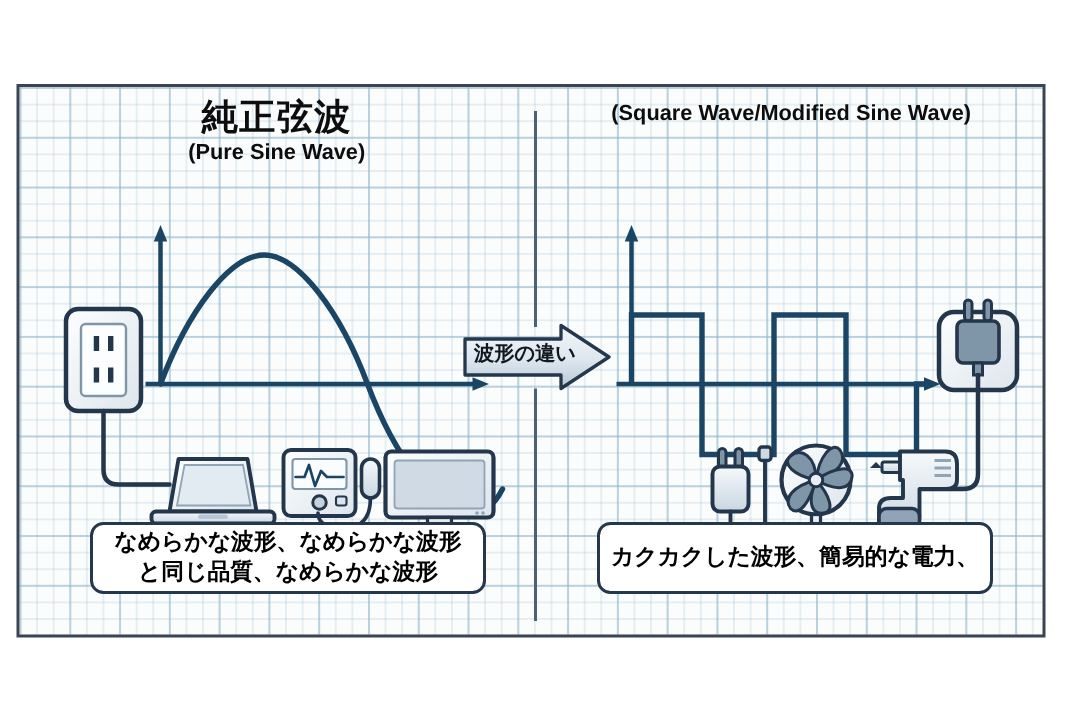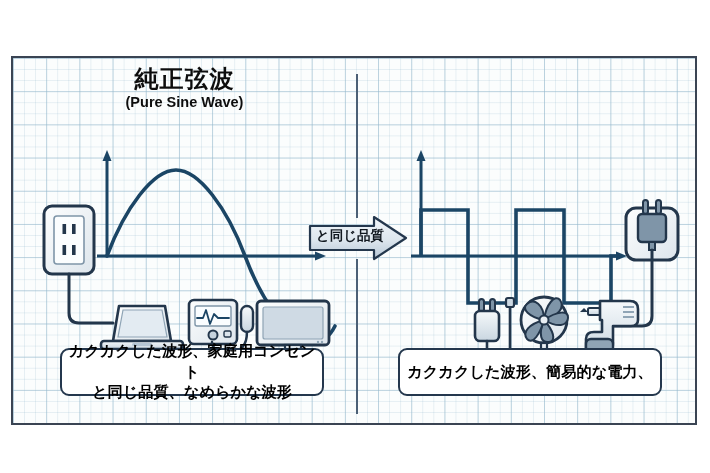--- a/index.html
+++ b/index.html
@@ -132,20 +132,21 @@
 <div id="stage">
 
   <div id="panel">
 
     <div class="title-block" id="title-left">
       <div class="title-jp">純正弦波</div>
       <div class="title-en">(Pure Sine Wave)</div>
     </div>
 
     <div class="title-block" id="title-right">
+      <div class="title-en">(Square Wave/Modified Sine Wave)</div>
     </div>
 
     <div class="divider" id="divider-top"></div>
     <div class="divider" id="divider-bottom"></div>
 
     <svg id="artwork" viewBox="0 0 686 369">
       <defs>
         <linearGradient id="gradArrow" x1="0" y1="0" x2="0" y2="1">
           <stop offset="0%" stop-color="#f2f6fa"></stop>
           <stop offset="55%" stop-color="#dde6ee"></stop>
@@ -262,24 +263,24 @@
         <line x1="610" y1="249" x2="621" y2="249" stroke="#8fa4b5" stroke-width="2"></line>
         <line x1="610" y1="254" x2="621" y2="254" stroke="#8fa4b5" stroke-width="2"></line>
         <line x1="610" y1="259" x2="621" y2="259" stroke="#8fa4b5" stroke-width="2"></line>
         <rect x="573" y="281" width="27" height="17" rx="5" ry="5" fill="#8fa4b5" stroke="#23364b" stroke-width="2.4"></rect>
       </g>
     </svg>
 
     <svg id="arrow-wrap" viewBox="0 0 100 46">
       <polygon points="2,11 66,11 66,2 98,23 66,44 66,35 2,35" fill="url(#gradArrow)" stroke="#24374d" stroke-width="2.2" stroke-linejoin="round"></polygon>
     </svg>
-    <div id="arrow-label">と同じ品質</div>
+    <div id="arrow-label">波形の違い</div>
 
     <div class="caption-box" id="caption-left">
-      <span>カクカクした波形、家庭用コンセント</span>
+      <span>なめらかな波形、なめらかな波形</span>
       <span>と同じ品質、なめらかな波形</span>
     </div>
 
     <div class="caption-box" id="caption-right">
       <span>カクカクした波形、簡易的な電力、</span>
     </div>
 
   </div>
 </div>
 

